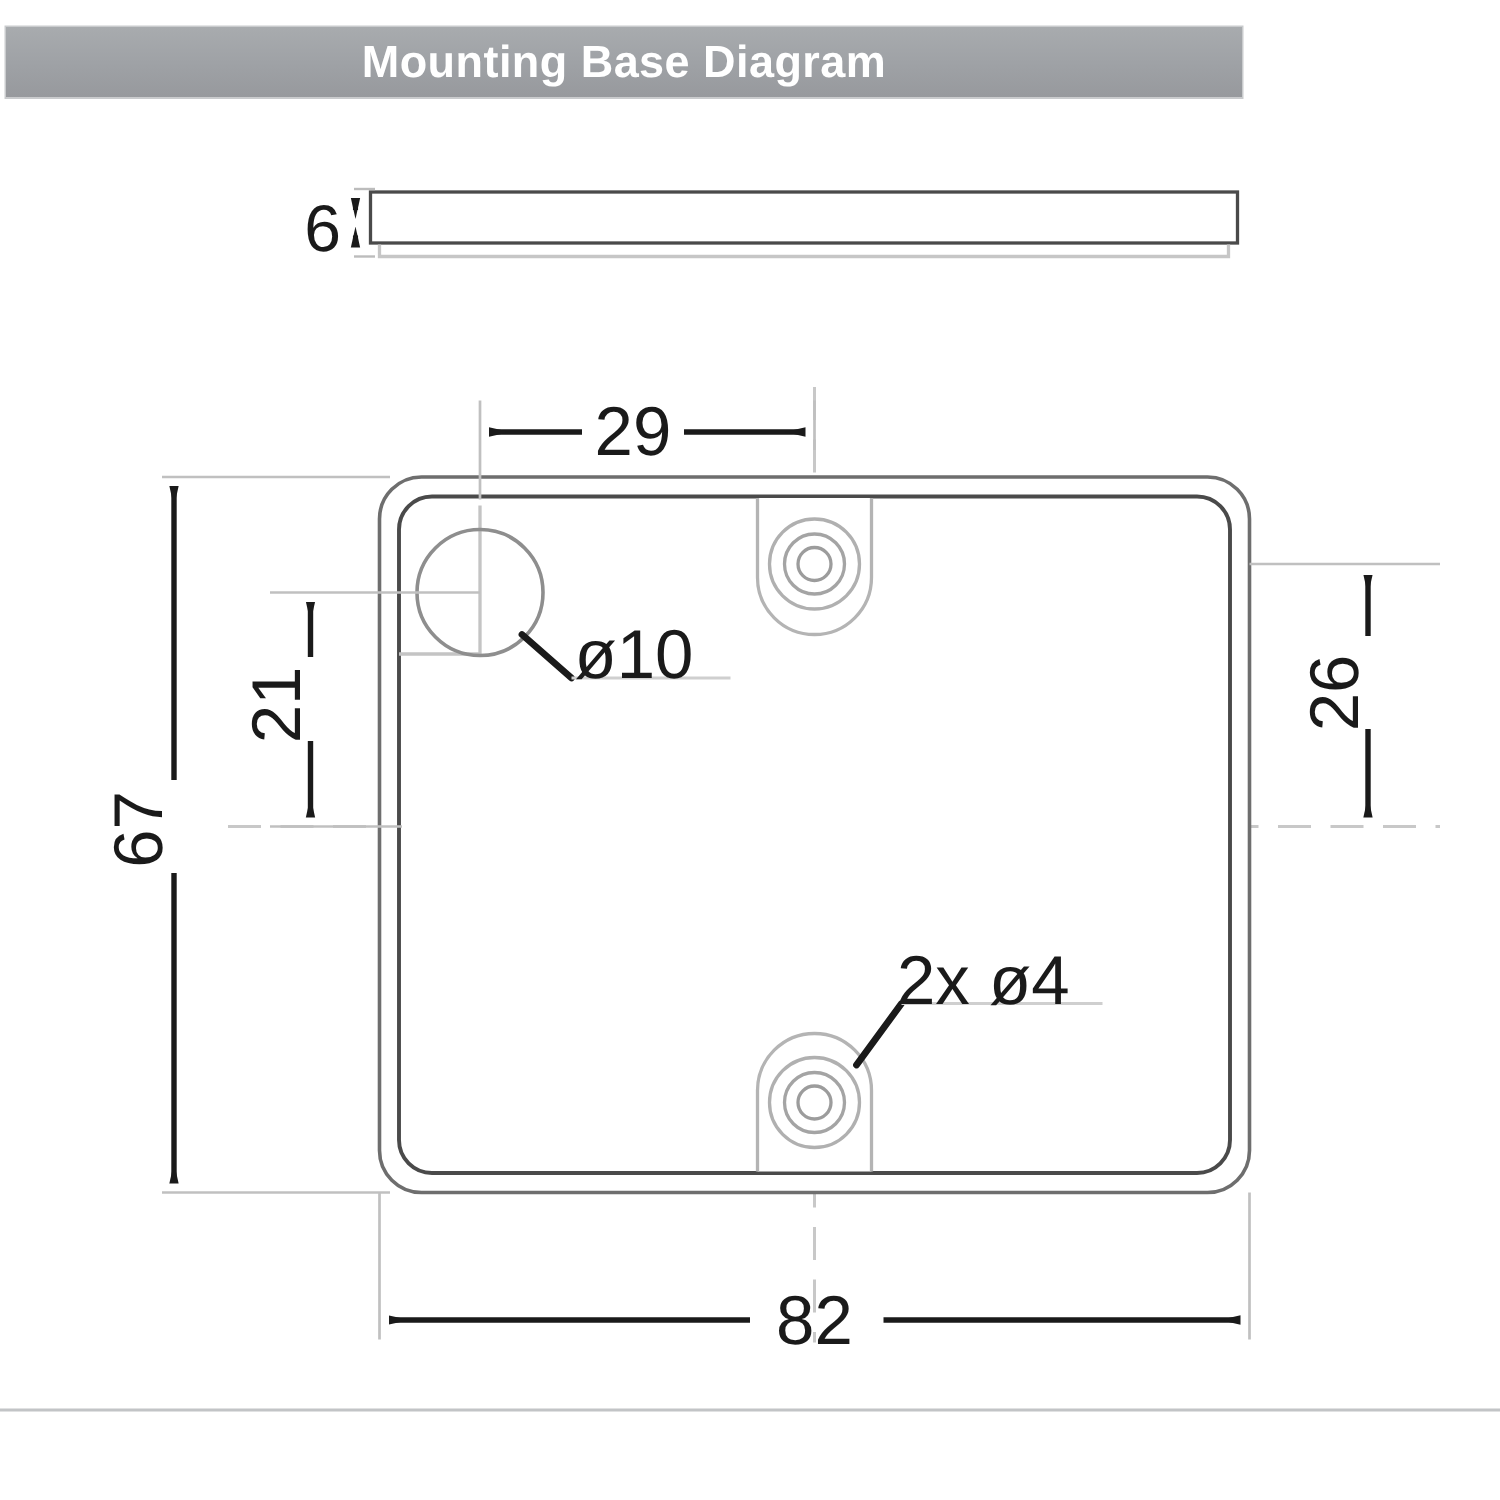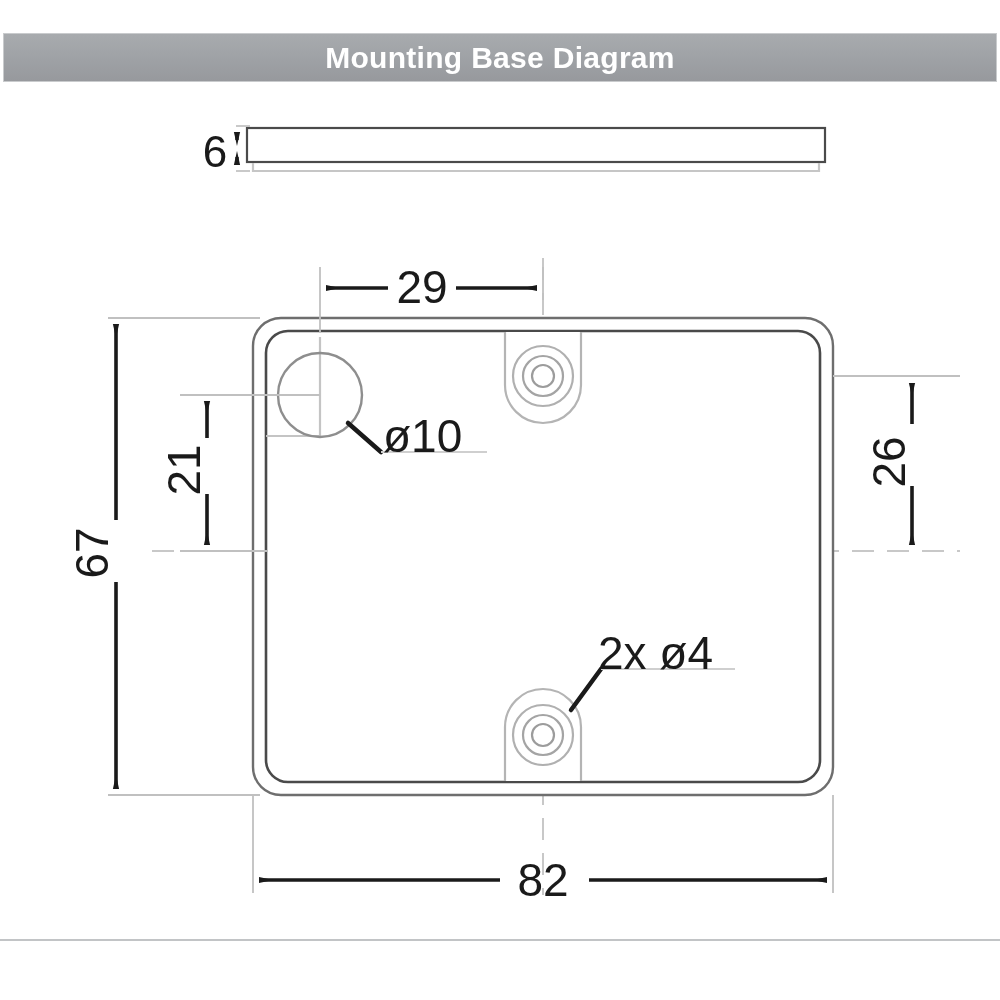--- a/index.html
+++ b/index.html
@@ -17,22 +17,22 @@
   #page {
     position: relative;
     width: 1000px;
     height: 1000px;
     background: #ffffff;
   }
   
   #title-bar {
     position: absolute;
     left: 3px;
-    top: 33px;
-    width: 994px;
+    top: 17px;
+    width: 826px;
     height: 49px;
     background: linear-gradient(to bottom, #a8abae 0%, #9fa2a6 50%, #97999d 100%);
     border: 1px solid #c9cbcd;
     box-sizing: border-box;
     display: flex;
     align-items: center;
     justify-content: center;
   }
   #title-text {
     color: #ffffff;

